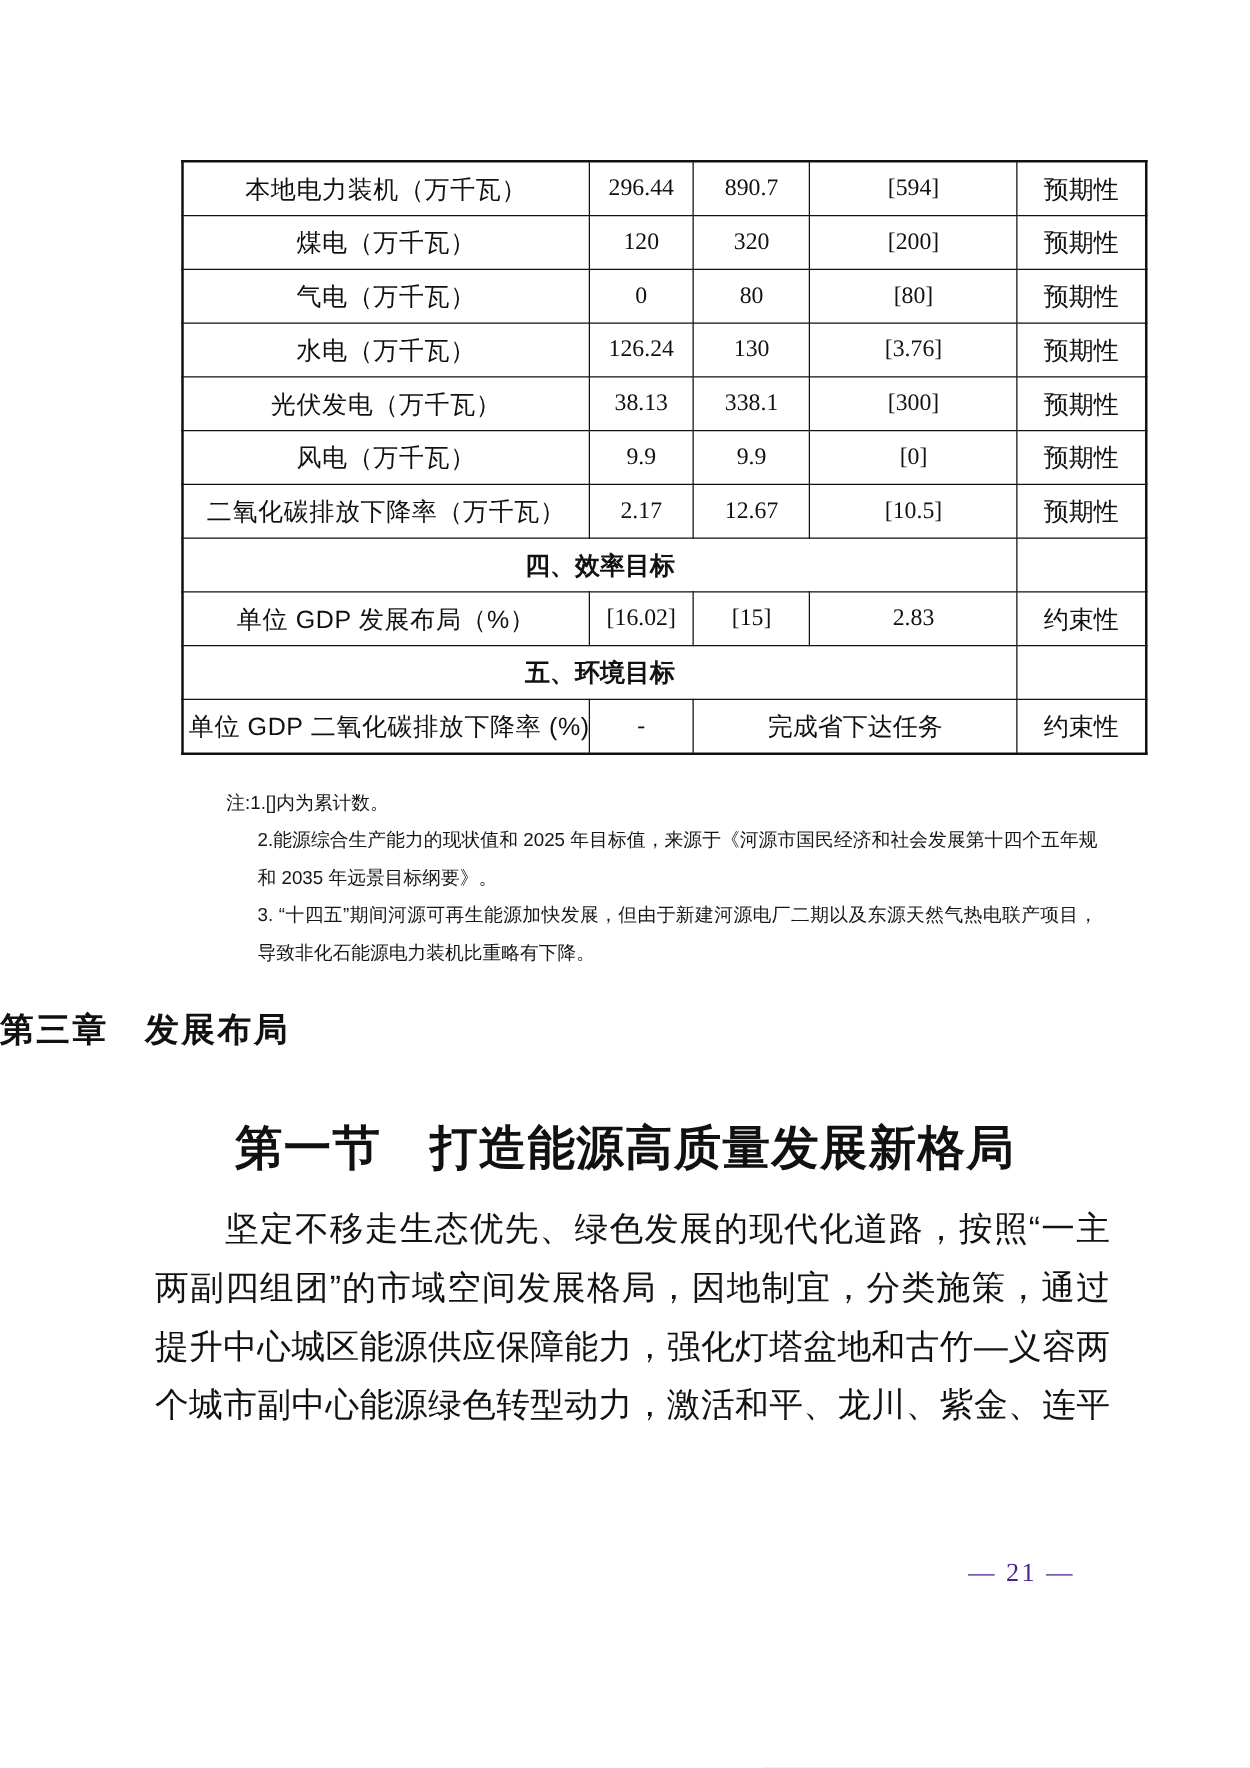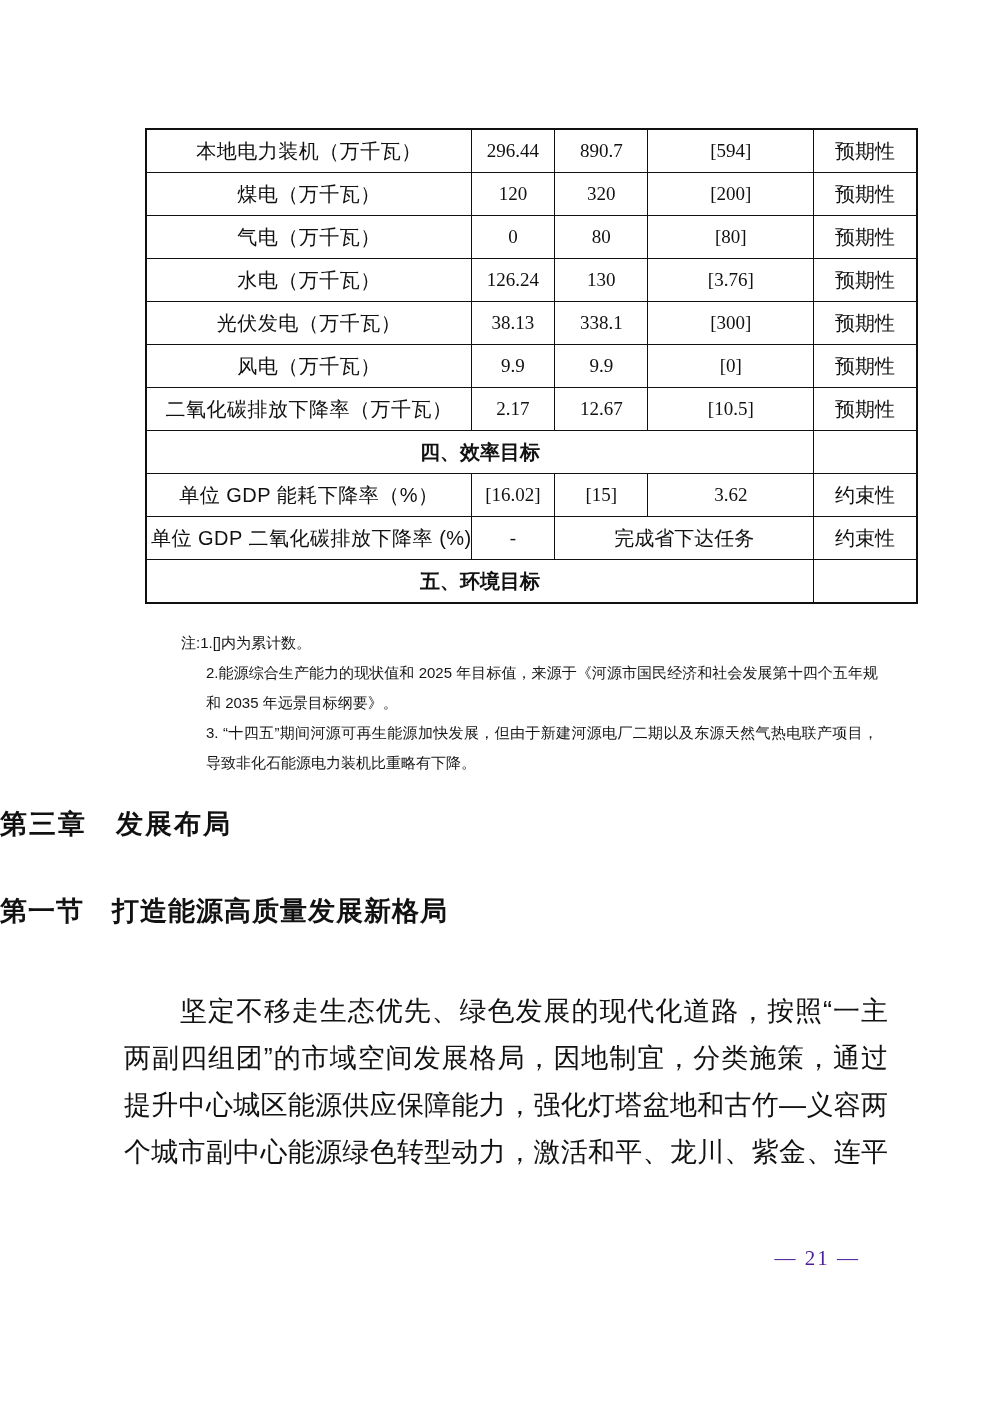--- a/index.html
+++ b/index.html
@@ -48,27 +48,27 @@
   .note-full{width:672px;text-align:justify;text-align-last:justify;white-space:normal;height:30px;overflow:hidden;}
   
   .chapter{
     position:absolute;left:0;top:806px;width:100%;
     text-align:left;
     font-size:27px;font-weight:700;
     letter-spacing:2px;
   }
   .section{
     position:absolute;left:0;top:893px;width:100%;
-    text-align:left;
-    font-size:27px;font-weight:700;
+    text-align:center;
+    font-size:38px;font-weight:700;
     letter-spacing:1px;
   }
   
   .bodytext{
-    position:absolute;left:124px;top:988px;width:764px;
+    position:absolute;left:124px;top:960px;width:764px;
     font-size:27px;font-weight:500;
     color:#121212;
   }
   .bline{
     line-height:47px;height:47px;
     text-align:justify;text-align-last:justify;
     overflow:hidden;
   }
   .bline.first{text-indent:56px;}
   
@@ -141,35 +141,35 @@
           <td class="num">2.17</td>
           <td class="num">12.67</td>
           <td class="num">[10.5]</td>
           <td>预期性</td>
         </tr>
         <tr>
           <td class="sec" colspan="4">四、效率目标</td>
           <td></td>
         </tr>
         <tr>
-          <td class="lbl">单位 GDP 能耗下降率（%）</td>
+          <td class="lbl">单位 GDP 发展布局（%）</td>
           <td class="num">[16.02]</td>
           <td class="num">[15]</td>
-          <td class="num">3.62</td>
+          <td class="num">2.83</td>
           <td>约束性</td>
+        </tr>
+        <tr>
+          <td class="sec" colspan="4">五、环境目标</td>
+          <td></td>
         </tr>
         <tr>
           <td class="lbl">单位 GDP 二氧化碳排放下降率 (%)</td>
           <td class="num">-</td>
           <td colspan="2">完成省下达任务</td>
           <td>约束性</td>
-        </tr>
-        <tr>
-          <td class="sec" colspan="4">五、环境目标</td>
-          <td></td>
         </tr>
       </tbody>
     </table>
   </div>
 
   <div class="notes">
     <div class="note-line">注:1.[]内为累计数。</div>
     <div class="note-line note-indent note-full">2.能源综合生产能力的现状值和 2025 年目标值，来源于《河源市国民经济和社会发展第十四个五年规划</div>
     <div class="note-line note-indent">和 2035 年远景目标纲要》。</div>
     <div class="note-line note-indent note-full">3. “十四五”期间河源可再生能源加快发展，但由于新建河源电厂二期以及东源天然气热电联产项目，</div>

